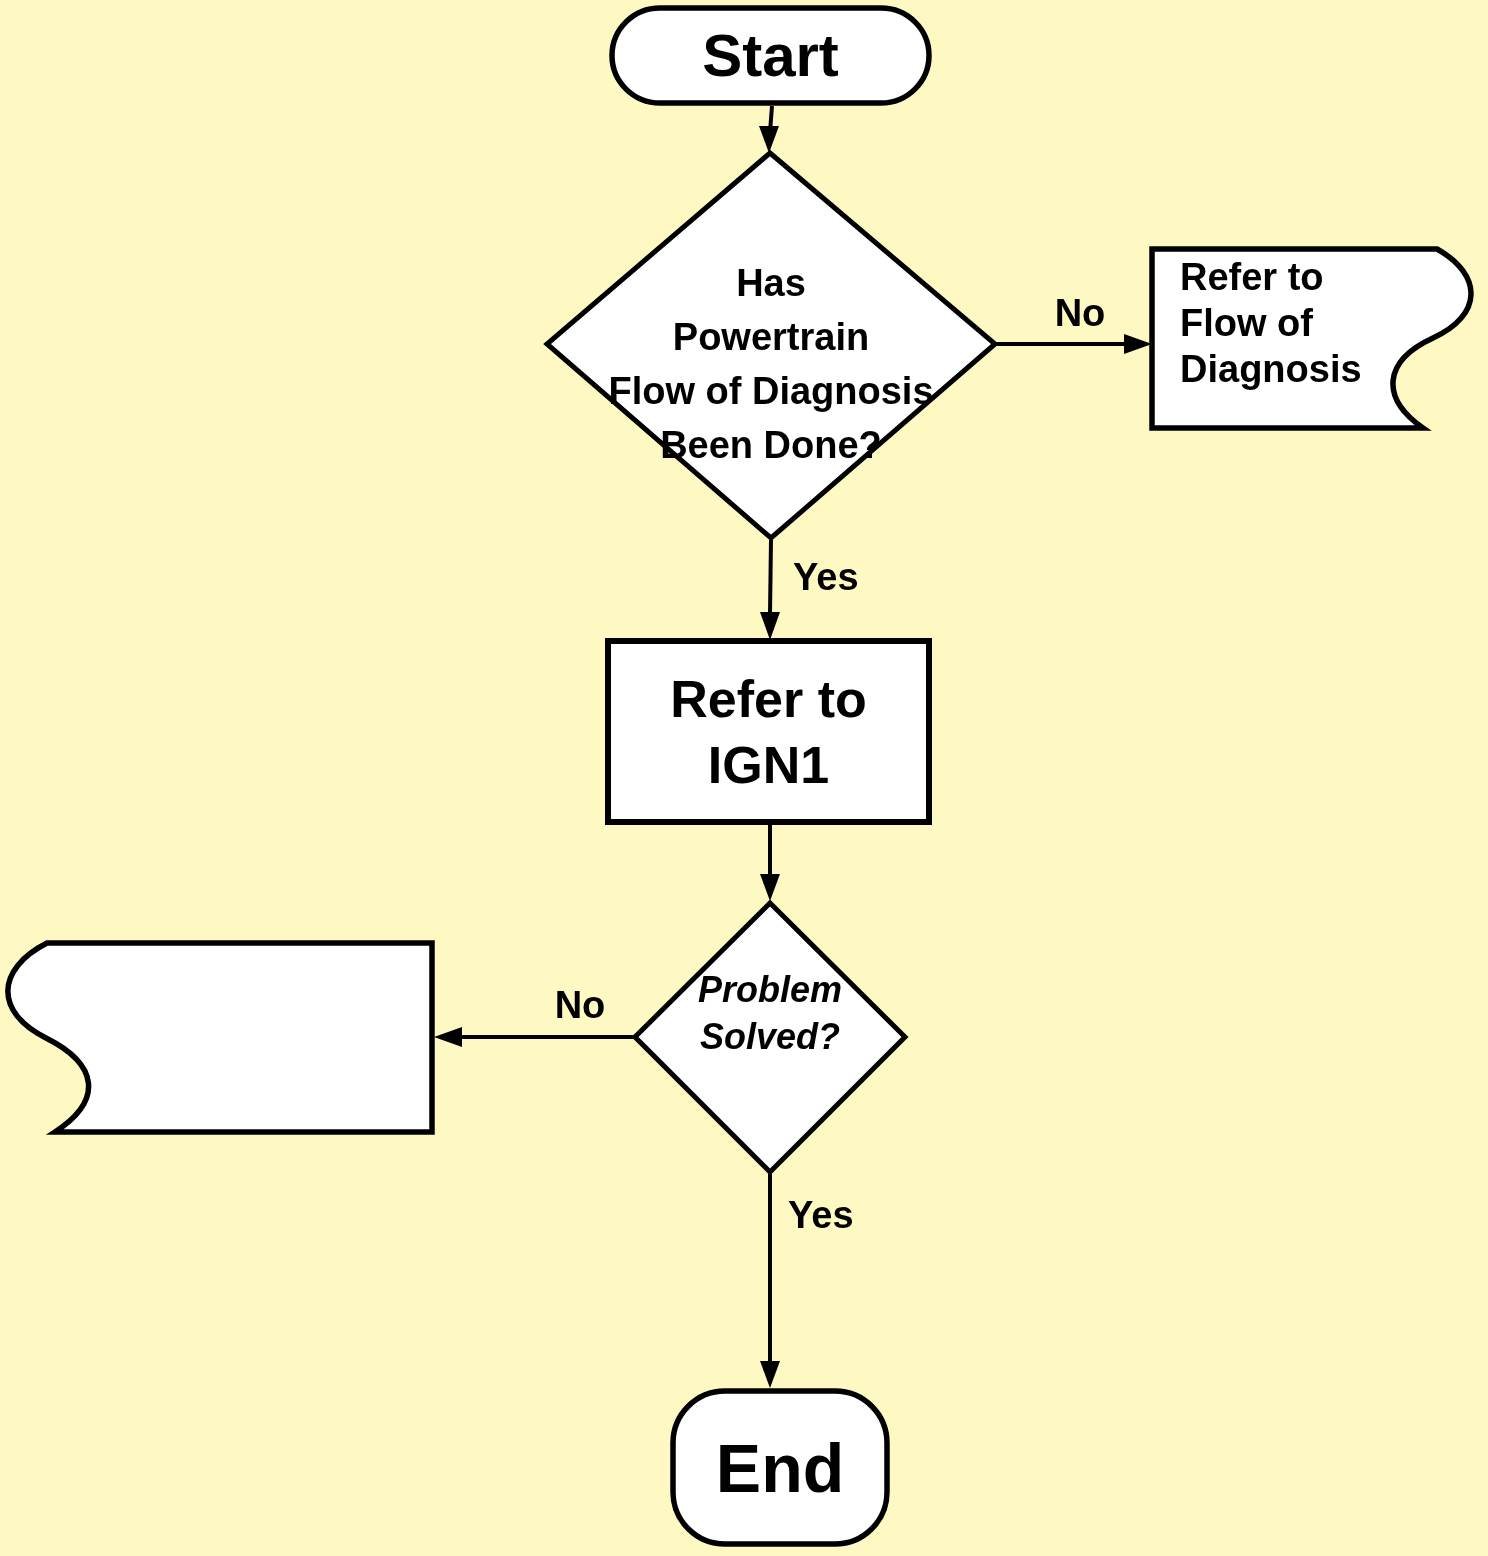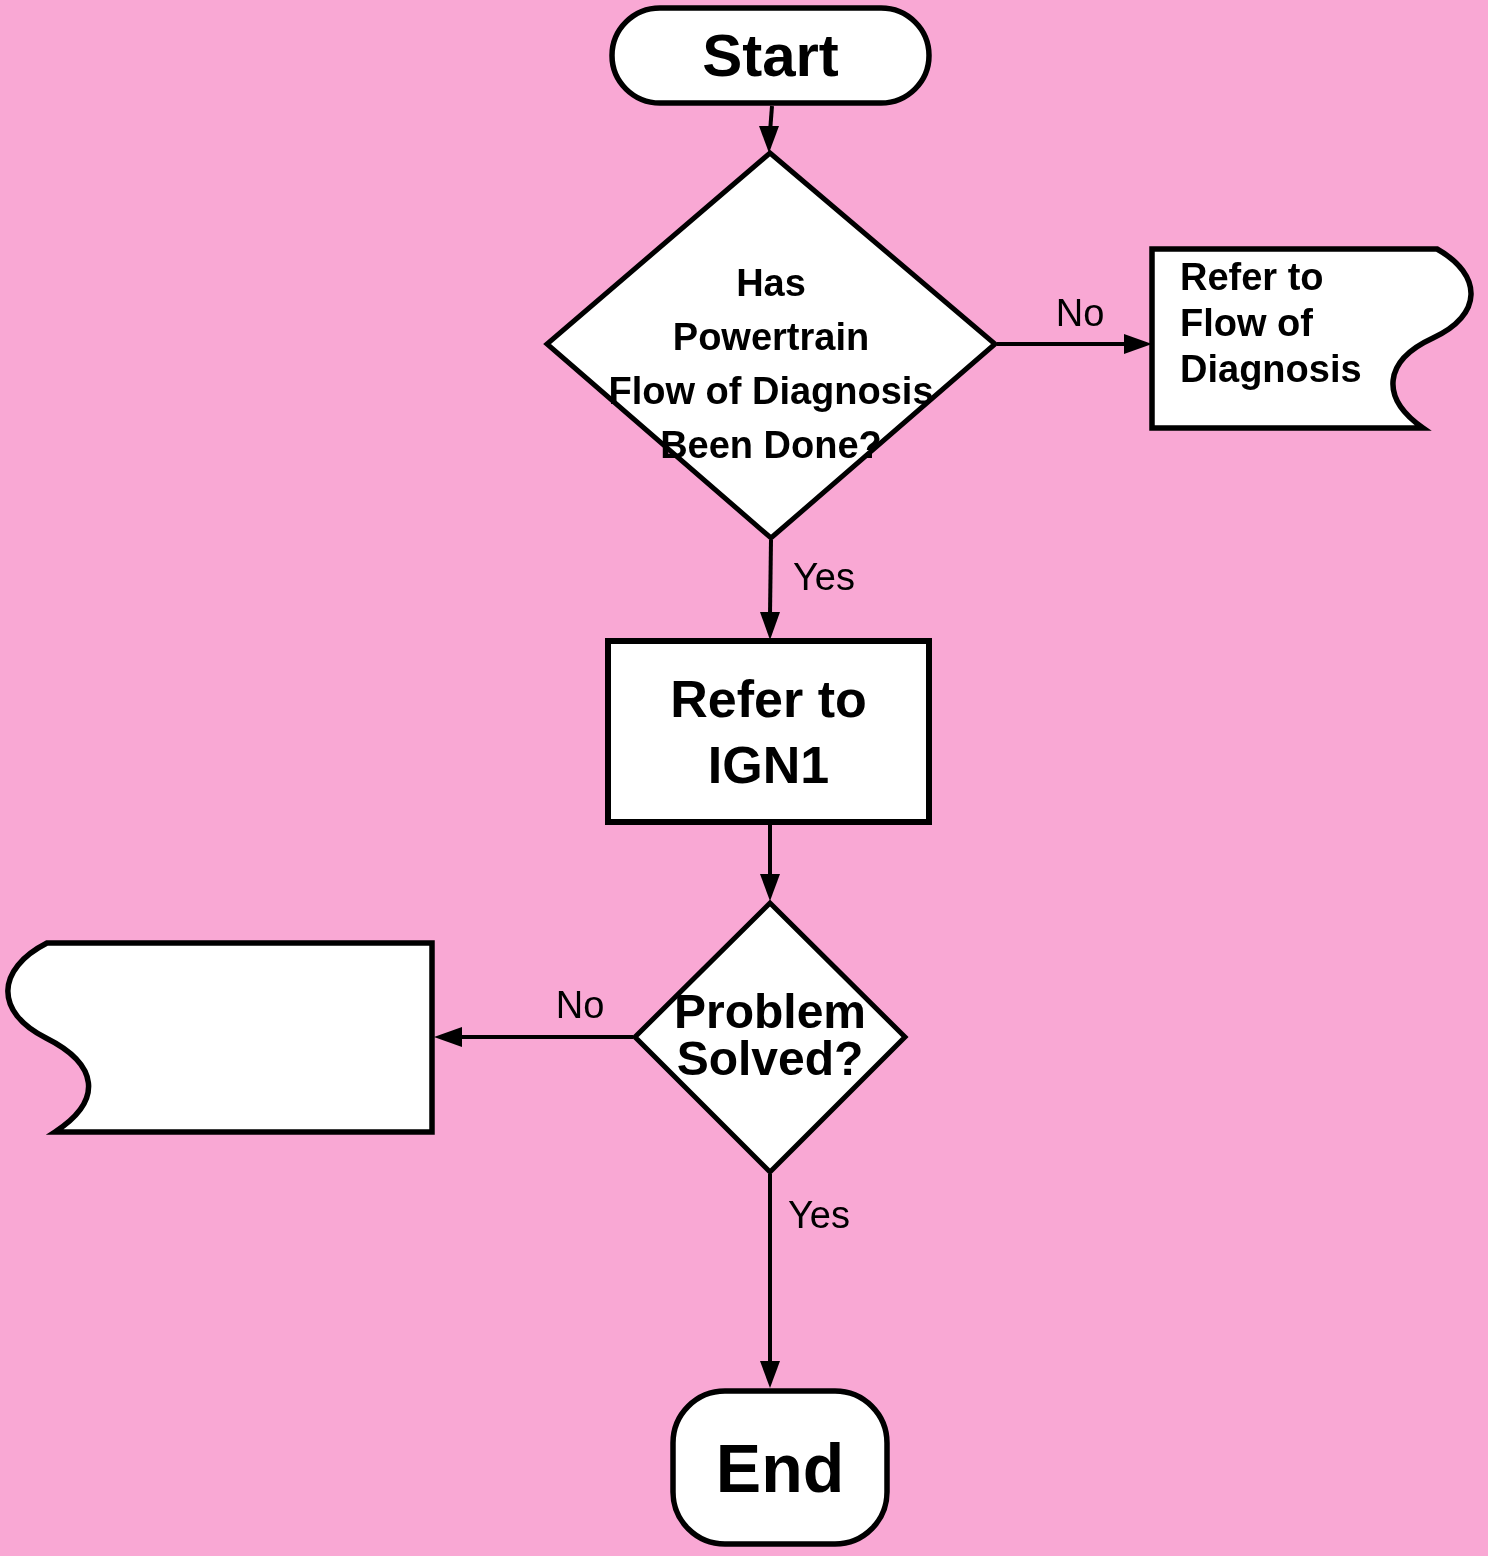--- a/index.html
+++ b/index.html
@@ -4,21 +4,21 @@
 <style>
   html, body {
     margin: 0;
     padding: 0;
     background: #ffffff;
   }
   .canvas {
     position: relative;
     width: 1488px;
     height: 1556px;
-    background: #f9a8d4;
+    background: #fef9c3;
     font-family: "Liberation Sans", sans-serif;
     color: #000000;
     overflow: hidden;
   }
   .layer {
     position: absolute;
     inset: 0;
   }
   .node-label {
     position: absolute;
@@ -42,34 +42,34 @@
   }
   .docR-label {
     left: 1180px; top: 254px; width: 250px;
     font-size: 38px; line-height: 46px; text-align: left;
   }
   .process-label {
     left: 608px; top: 641px; width: 321px; height: 181px;
     font-size: 52px; line-height: 66px;
   }
   .d2-label {
-    left: 635px; top: 988px; width: 270px;
-    font-size: 48px; line-height: 47px; text-align: center;
+    left: 635px; top: 966px; width: 270px;
+    font-size: 36px; line-height: 47px; text-align: center; font-style: italic;
   }
   .docL-label {
     left: 100px; top: 960px; width: 330px;
     font-size: 40px; line-height: 53px; text-align: left;
   }
   .end-label {
     left: 673px; top: 1391px; width: 214px; height: 153px;
     font-size: 68px;
   }
   .edge-label {
     position: absolute;
-    font-weight: normal;
+    font-weight: bold;
     font-size: 38px;
     color: #000000;
     text-align: center;
   }
   .no1-label  { left: 1030px; top: 292px; width: 100px; }
   .yes1-label { left: 793px;  top: 556px; width: 110px; text-align: left; }
   .no2-label  { left: 535px;  top: 984px; width: 90px; }
   .yes2-label { left: 788px;  top: 1194px; width: 110px; text-align: left; }
   svg .shape {
     fill: #ffffff;

